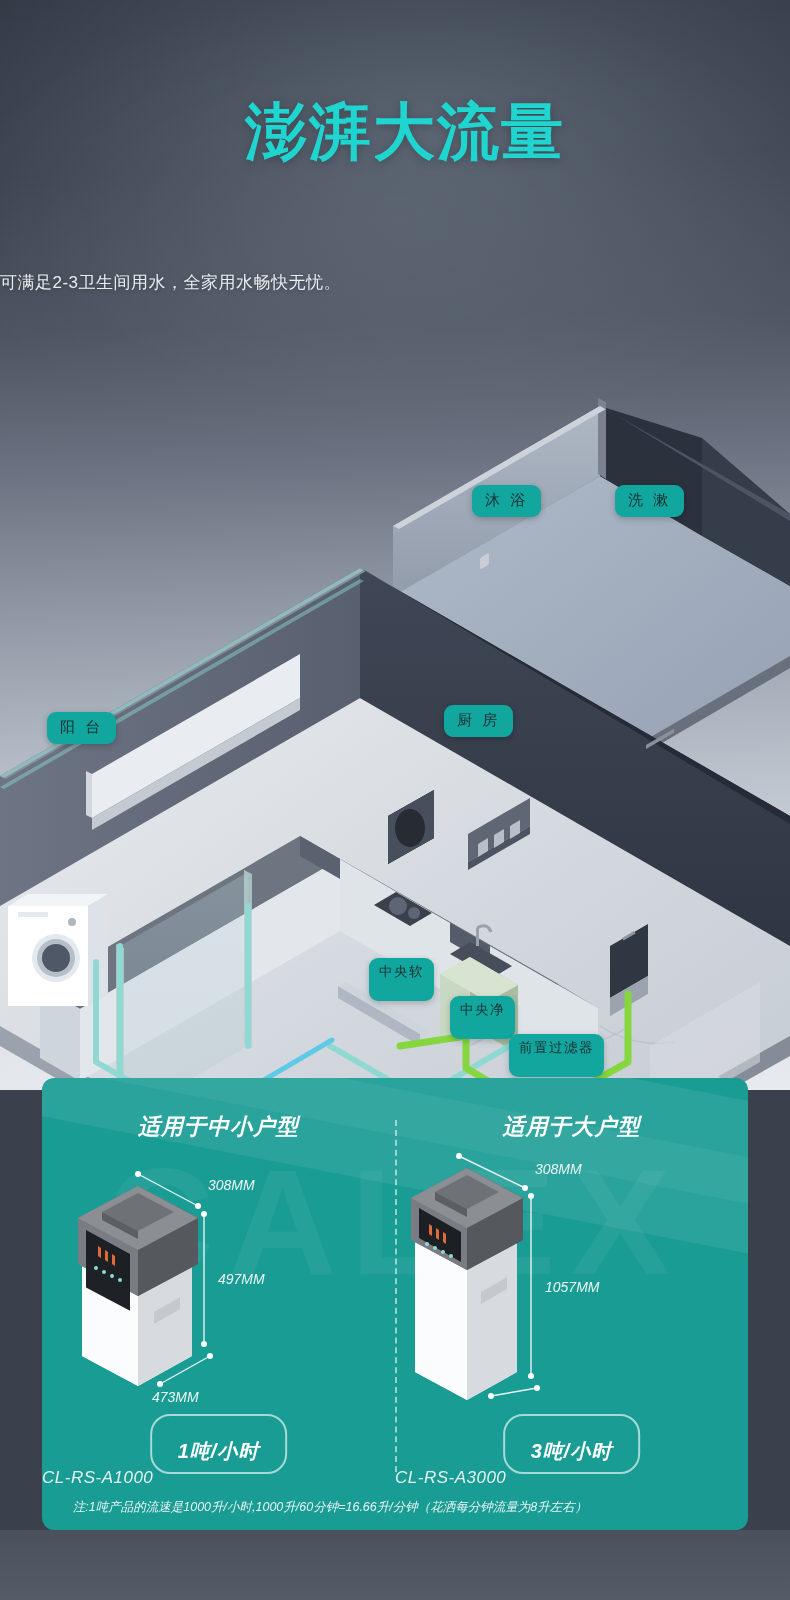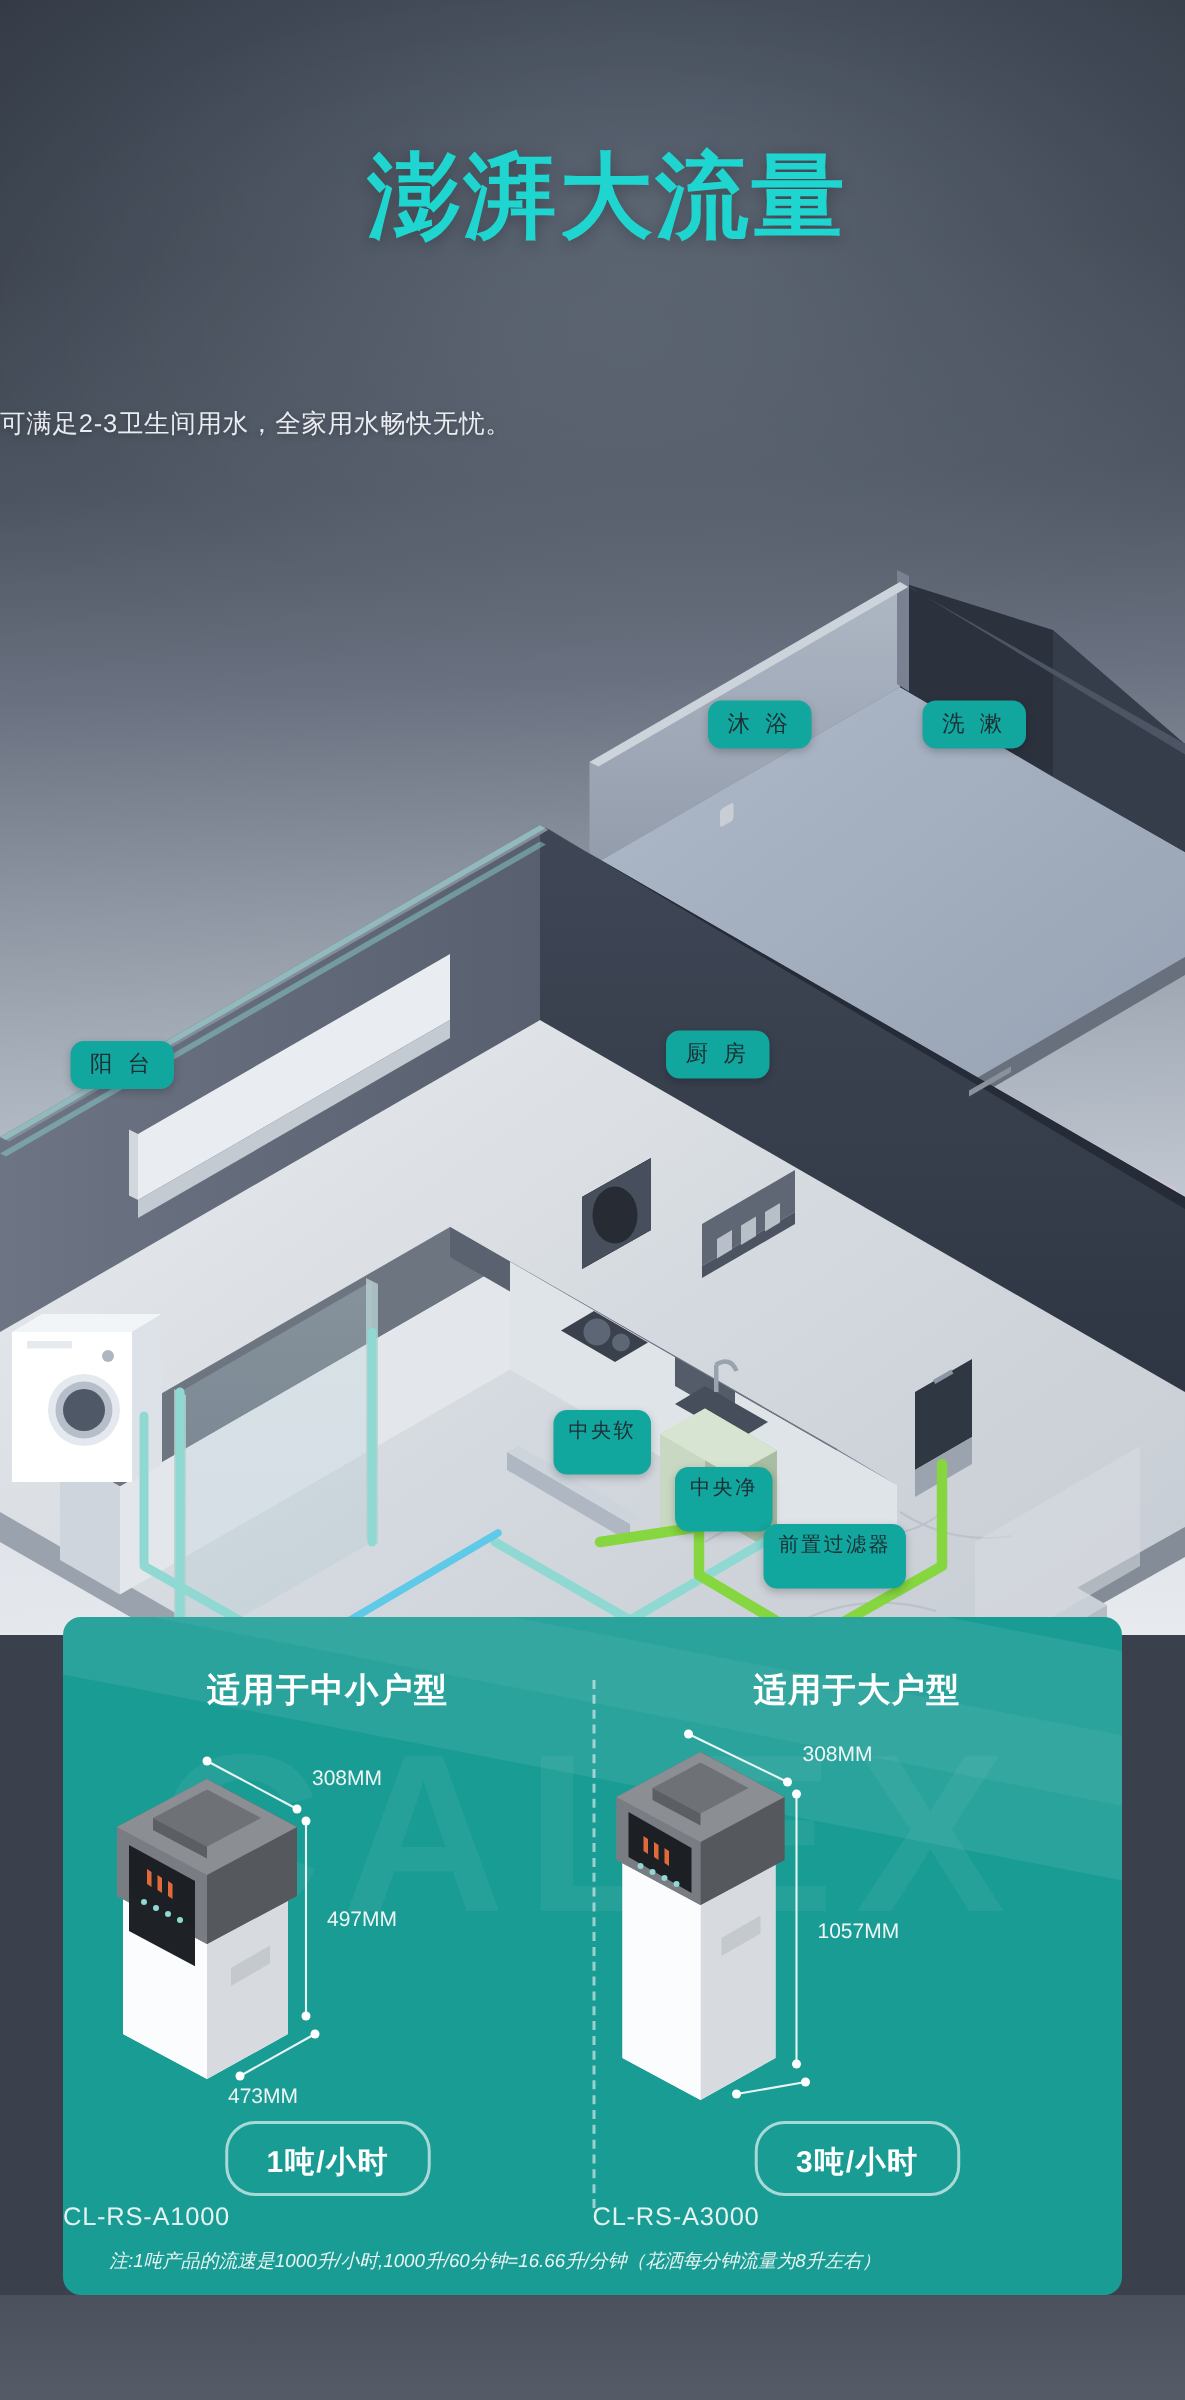--- a/index.html
+++ b/index.html
@@ -31,21 +31,21 @@
     letter-spacing:2px; text-shadow:0 2px 10px rgba(0,0,0,.25);padding-left:20px;
   }
   .headline .l2{ display:block; }
   .subline{
     position:absolute; left:0; top:271px; width:790px; text-align:left;
     color:#e9edf2; font-size:17px; letter-spacing:.5px;
     text-shadow:0 1px 4px rgba(0,0,0,.3);
   }
 
   
-  .scene{ position:absolute; left:0; top:328px; width:790px; height:760px; }
+  .scene{ position:absolute; left:0; top:346px; width:790px; height:760px; }
   .scene svg{ display:block; }
 
   
   .pill{
     position:absolute; background:#11a79e; color:#1d2d33;
     border-radius:9px; font-size:15px; letter-spacing:3px;
     padding:6px 13px 7px; white-space:nowrap;
     box-shadow:0 2px 6px rgba(0,0,0,.22);
   }
   .pill.sm{ font-size:13.5px; letter-spacing:1.5px; padding:5px 10px 20px;text-align:center; }
@@ -67,33 +67,33 @@
   }
   .watermark{
     position:absolute; left:50%; top:58px; transform:translateX(-50%);
     font-size:150px; font-weight:bold; letter-spacing:14px;
     color:rgba(255,255,255,.055); white-space:nowrap; user-select:none;
   }
   .divider{
     position:absolute; left:353px; top:42px; width:0; height:352px;
     border-left:2px dashed rgba(255,255,255,.55);
   }
-  .col{ position:absolute; top:0; width:353px; height:452px; }
+  .col{ position:absolute; top:0; width:353px; height:452px;font-style:italic; }
   .col.left{ left:0; }
   .col.right{ left:353px; }
   .col-title{
     position:absolute; left:0; top:34px; width:353px; text-align:center;
     color:#ffffff; font-size:22px; font-weight:bold; letter-spacing:1px;
   }
   .prod-wrap{ position:absolute; left:0; top:66px; width:353px; height:260px; }
   .badge{
     position:absolute; left:50%; transform:translateX(-50%); top:336px;
     border:2px solid rgba(255,255,255,.62); border-radius:20px;
     color:#fff; font-size:20px; font-weight:bold; letter-spacing:1px;
-    padding:12px 26px 7px; white-space:nowrap;
+    padding:22px 26px 7px; white-space:nowrap;
   }
   .model{
     position:absolute; left:0; top:390px; width:353px; text-align:left;
     color:#e4f2f0; font-size:17px; letter-spacing:.5px;
   }
   .note{
     position:absolute; left:0; bottom:14px; width:576px; text-align:center;
     color:#e8f4f2; font-size:12.5px; letter-spacing:0;font-style:italic;
   }
 

